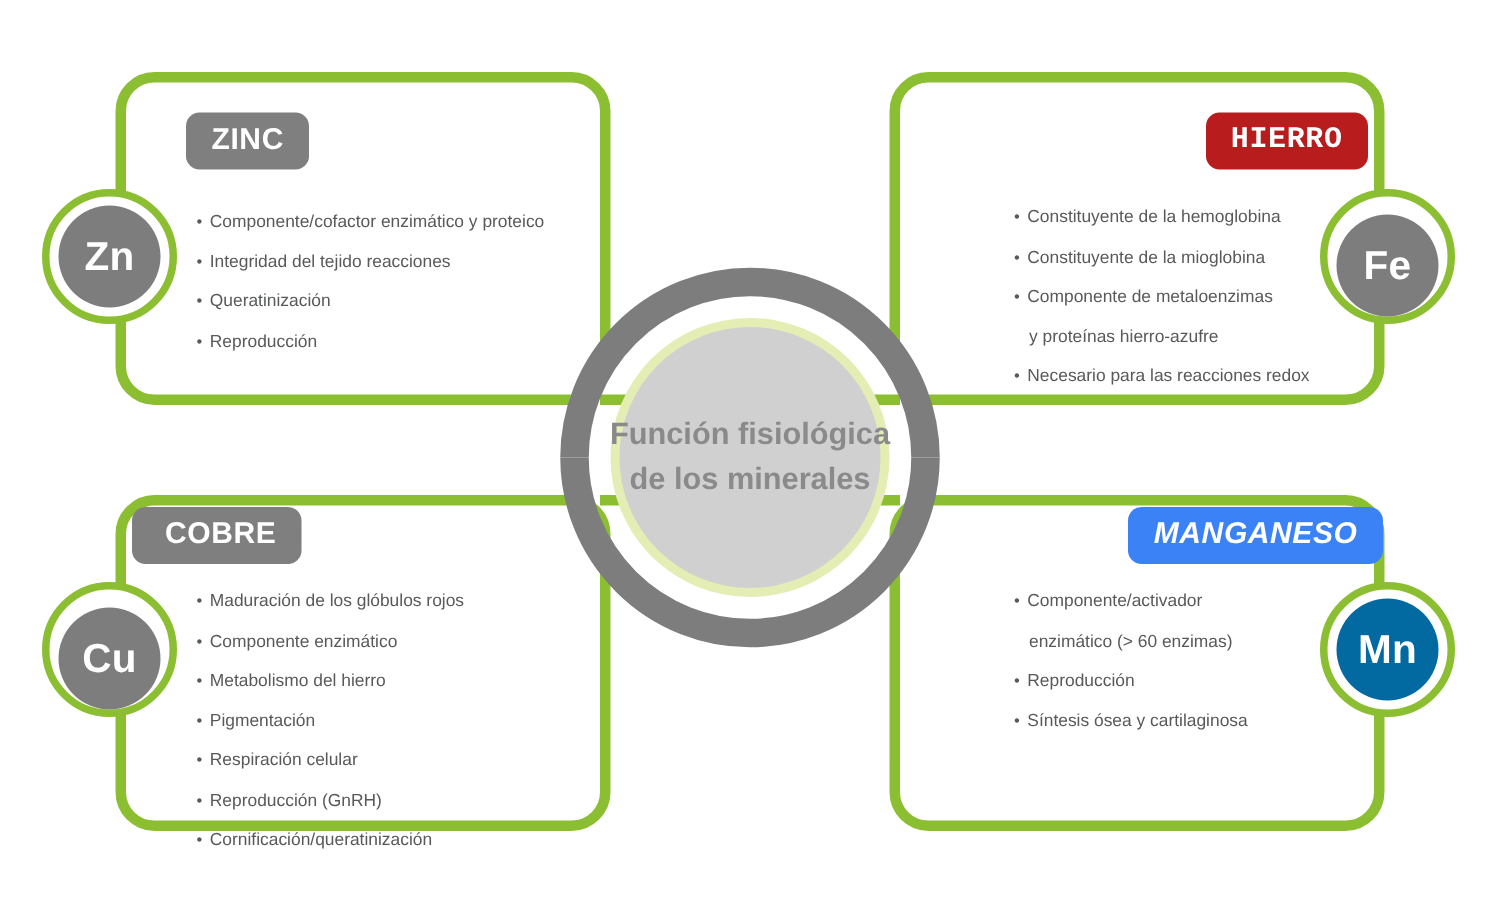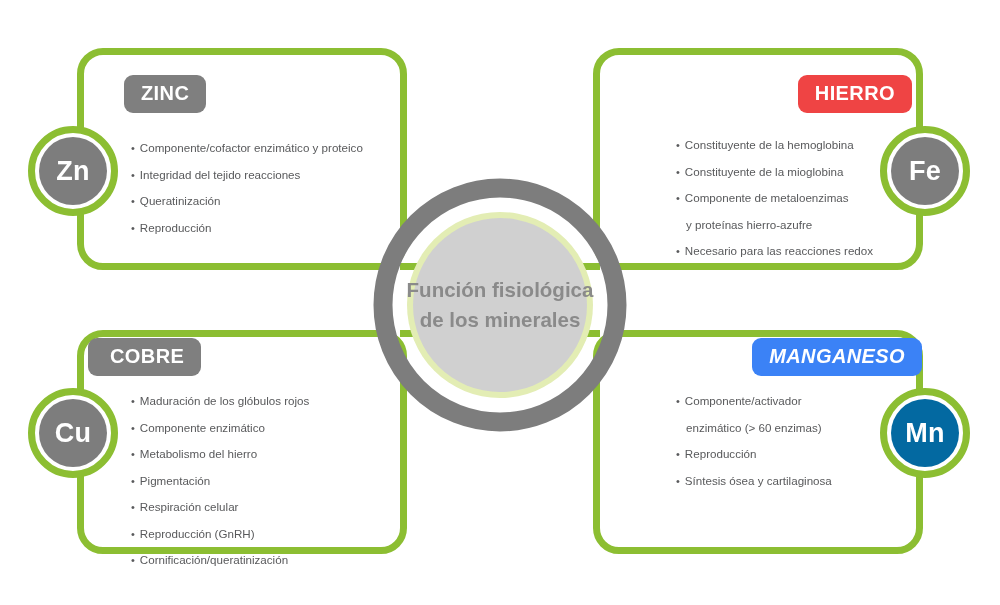--- a/index.html
+++ b/index.html
@@ -86,42 +86,42 @@
     pointer-events: none;
   }
 
   
   .badge {
     position: absolute;
     width: 90px;
     height: 90px;
     border-radius: 50%;
     background: #ffffff;
-    border: 7px solid #f97316;
+    border: 5px solid #f97316;
     box-sizing: border-box;
     display: flex;
     align-items: center;
     justify-content: center;
   }
   .badge .disc {
     width: 68px;
     height: 68px;
     border-radius: 50%;
     background: #7d7d7d;
     color: #ffffff;
     font-size: 27px;
     font-weight: bold;
     display: flex;
     align-items: center;
     justify-content: center;
     letter-spacing: 0.2px;
   }
   .badge-zn { left: 28px;  top: 126px; }
-  .badge-fe { left: 880px; top: 126px; }
-  .badge-cu { left: 28px;  top: 388px; }
+  .badge-fe { left: 880px; top: 126px; align-items: flex-end; }
+  .badge-cu { left: 28px;  top: 388px; align-items: flex-end; }
   .badge-mn { left: 880px; top: 388px; }
 
   
   .chip {
     position: absolute;
     background: #7f7f7f;
     color: #ffffff;
     font-size: 20px;
     font-weight: bold;
     border-radius: 9px;
@@ -203,21 +203,21 @@
     <div class="disc" style="background: rgb(125, 125, 125);">Fe</div>
   </div>
   <div class="badge badge-cu" style="border-color: rgb(140, 190, 50);">
     <div class="disc" style="background: rgb(125, 125, 125);">Cu</div>
   </div>
   <div class="badge badge-mn" style="border-color: rgb(140, 190, 50);">
     <div class="disc" style="background: #0369a1;">Mn</div>
   </div>
 
   <div class="chip chip-zinc" style="background: rgb(127, 127, 127);">ZINC</div>
-  <div class="chip chip-hierro" style="background: #ef4444;">HIERRO</div>
+  <div class="chip chip-hierro" style="background: #b91c1c; font-family: Liberation Mono, monospace;">HIERRO</div>
   <div class="chip chip-cobre" style="background: rgb(127, 127, 127);">COBRE</div>
   <div class="chip chip-manganeso" style="background: #3b82f6; font-style: italic;">MANGANESO</div>
 
   <div class="bullets bul-zinc" style="color: rgb(88, 89, 91);">
       <span class="li">Componente/cofactor enzimático y proteico</span>
       <span class="li">Integridad del tejido reacciones</span>
       <span class="li">Queratinización</span>
       <span class="li">Reproducción</span>
     </div>
   <div class="bullets bul-hierro" style="color: rgb(88, 89, 91);">

